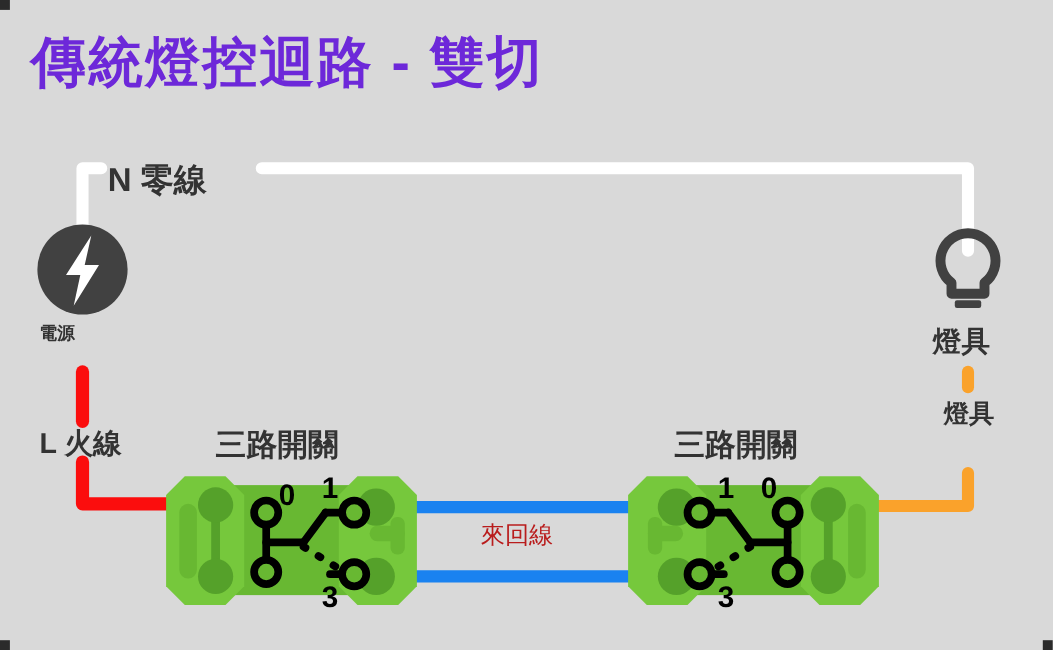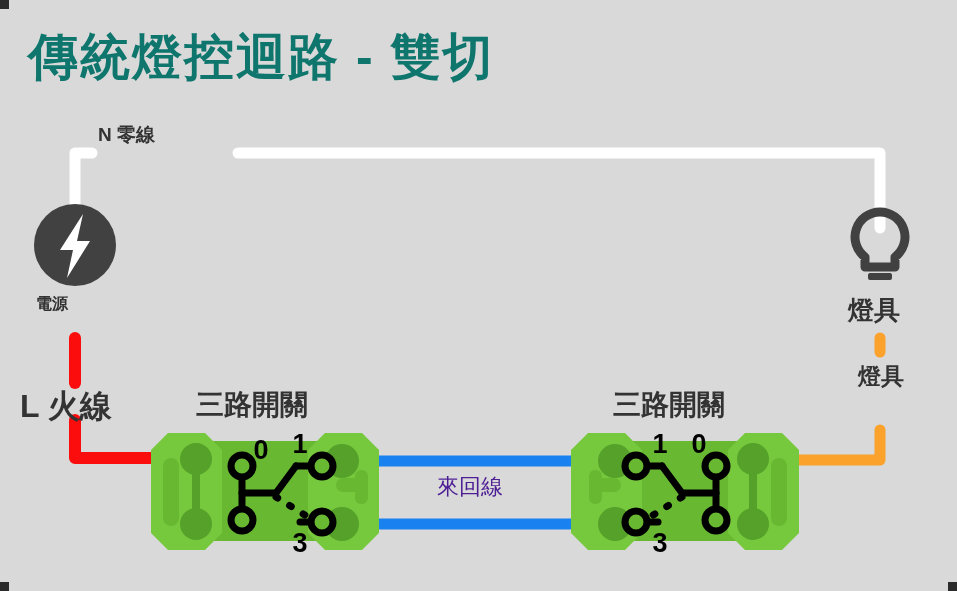--- a/index.html
+++ b/index.html
@@ -11,38 +11,38 @@
     position:relative;
   }
   #stage{position:absolute;inset:0;}
   svg.diagram{position:absolute;left:0;top:0;width:957px;height:591px;display:block;}
 
   .title{
     position:absolute;
     left:28px;top:24px;
     font-size:50px;
     font-weight:bold;
-    color:#0f766e;
+    color:#6d28d9;
     letter-spacing:2px;
     white-space:nowrap;
   }
 
   .lbl{
     position:absolute;
     color:#333333;
     font-weight:bold;
     white-space:nowrap;
     line-height:1.12;
   }
-  .lbl-neutral{left:98px;top:124px;font-size:19px;}
+  .lbl-neutral{left:98px;top:148px;font-size:30px;}
   .lbl-source{left:36px;top:295px;font-size:16px;}
-  .lbl-live{left:20px;top:389px;font-size:32px;}
+  .lbl-live{left:36px;top:389px;font-size:26px;}
   .lbl-sw-left{left:196px;top:389px;font-size:28px;}
   .lbl-sw-right{left:613px;top:389px;font-size:28px;}
-  .lbl-traveler{left:437px;top:475px;font-size:22px;font-weight:normal;color:#4c1d95;}
+  .lbl-traveler{left:437px;top:475px;font-size:22px;font-weight:normal;color:#b91c1c;}
   .lbl-lamp{left:848px;top:296px;font-size:26px;}
   .lbl-load{left:833px;top:364px;font-size:23px;text-align:center;width:96px;}
   .lbl-load span{display:block;}
 
   .corner{position:absolute;width:9px;height:9px;background:#2b2b2b;}
   .corner.tl{left:0;top:0;}
   .corner.bl{left:0;bottom:0;}
   .corner.br{right:0;bottom:0;}
 </style>
 </head>

